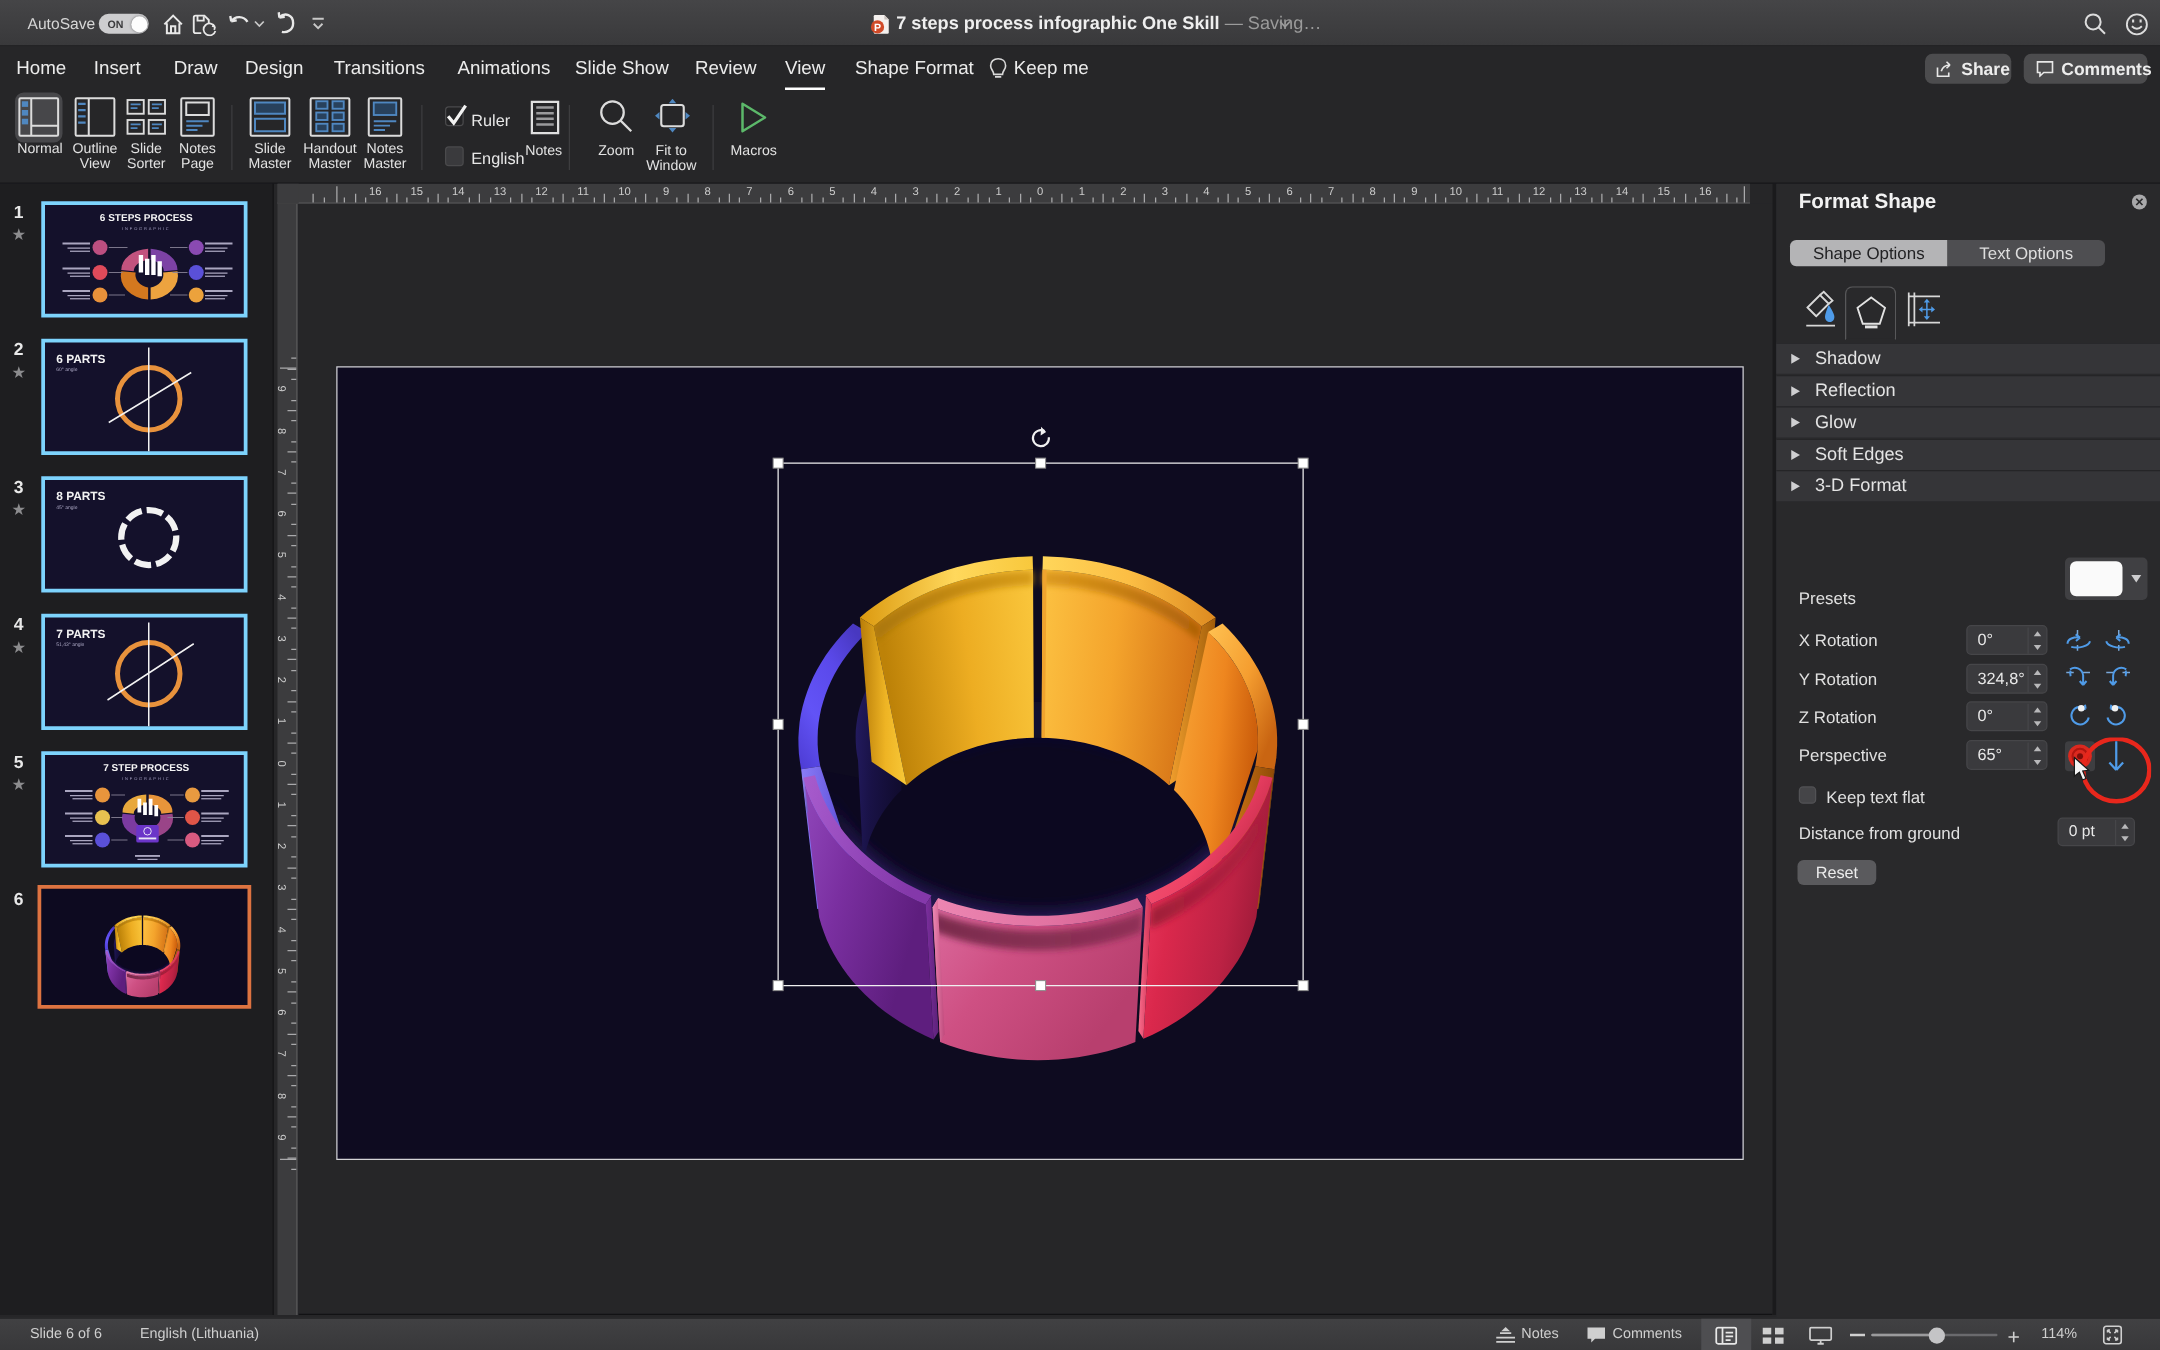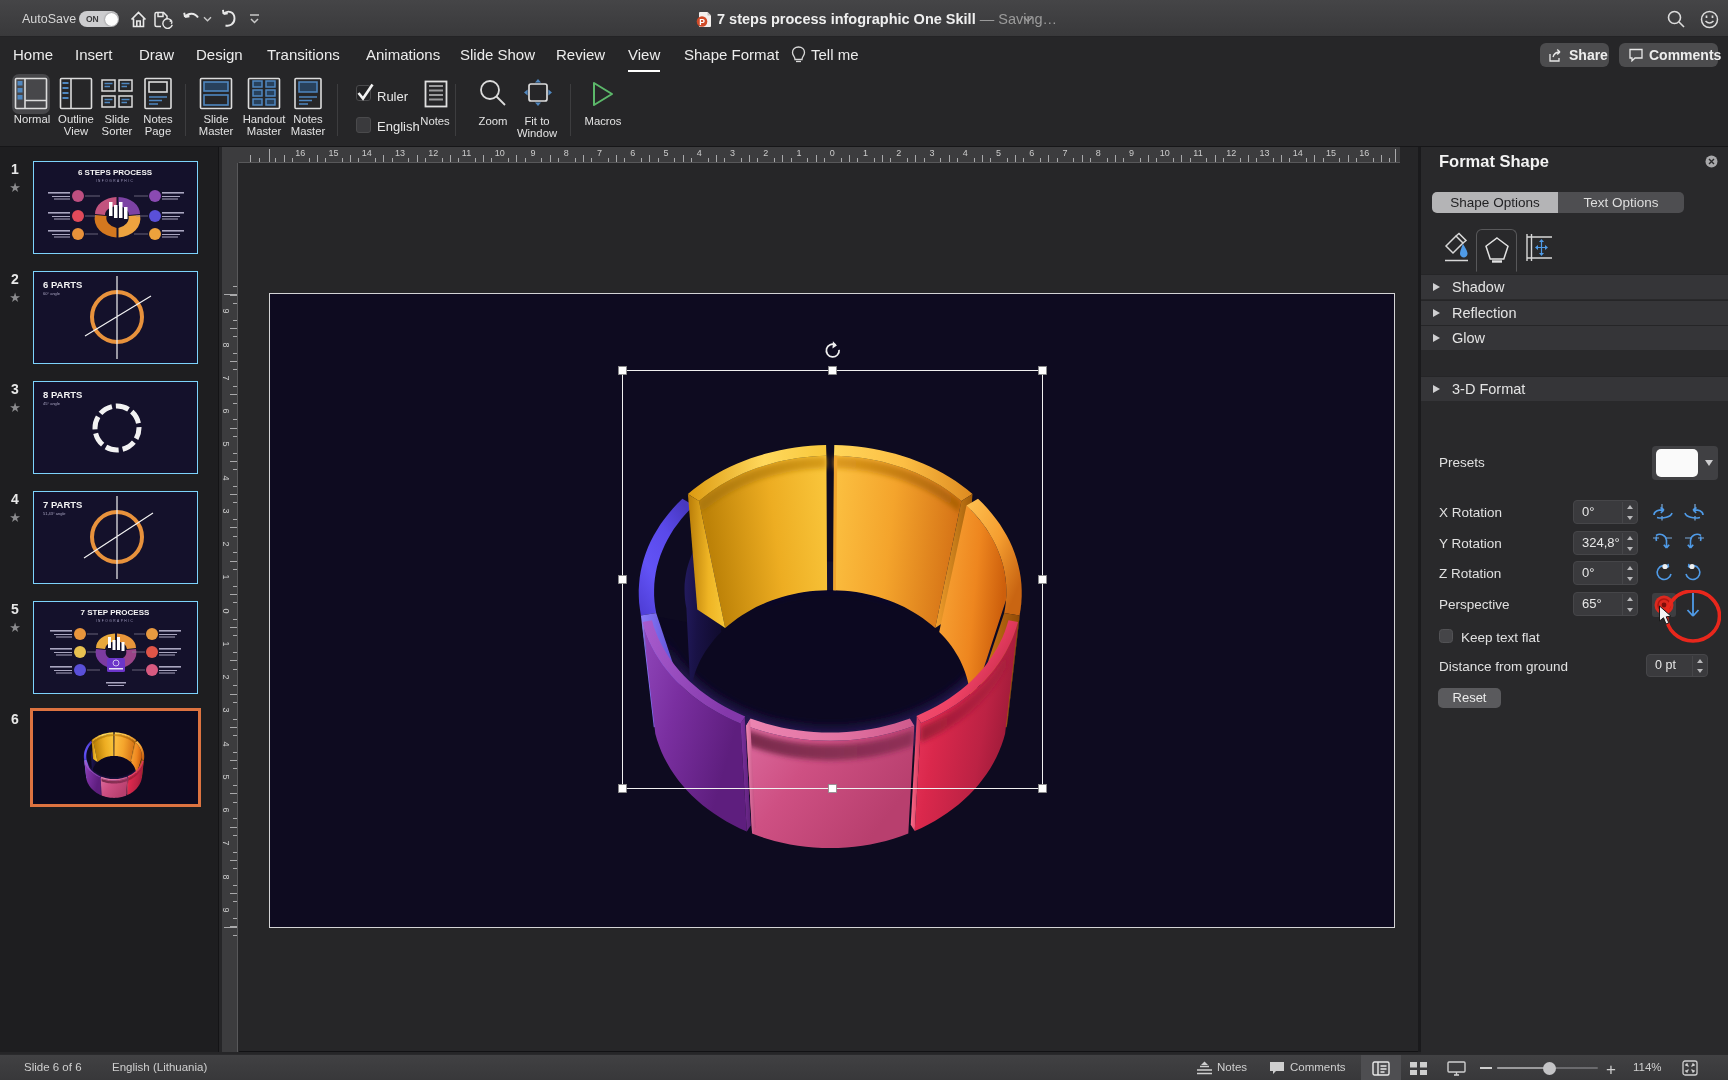--- a/index.html
+++ b/index.html
@@ -36,21 +36,21 @@
   border:1px solid #d4d4d6; }
 #paneldiv { position:absolute; left:1418px; top:147px; width:3px; height:905px; background:#1a1a1c; }
 #panel { position:absolute; left:1421px; top:147px; width:307px; height:907px; background:#29292b; }
 
 
 #statusbar { position:absolute; left:0; top:1054px; width:1728px; height:26px;
   background:linear-gradient(#414143,#38383a); border-top:1px solid #2a2a2c; color:#cfcfcf; font-size:11.5px; }
 
 
 .thumb { position:absolute; left:33px; width:165px; height:93px; background:#14112b;
-  border:1px solid #7dd3fc; }
+  border:3px solid #7dd3fc; }
 .tnum { position:absolute; left:8px; width:14px; text-align:center; font-size:14px; font-weight:700; color:#e8e8e8; }
 .tstar { position:absolute; left:7px; width:16px; text-align:center; font-size:13px; color:#8c8c8e; }
 
 
 .prow { position:absolute; left:0; width:307px; height:25px; background:#353538;
   border-top:1px solid #252527; color:#e4e4e4; font-size:14.5px; line-height:25px; }
 .prow .tri { position:absolute; left:12px; top:8px; width:0; height:0; }
 .plabel { position:absolute; color:#e0e0e0; font-size:13.5px; }
 .pinput { position:absolute; height:24px; background:#3a3a3d; border:1px solid #464649; border-radius:4px;
   color:#e8e8e8; font-size:13px; line-height:22px; padding-left:8px; }
@@ -118,21 +118,21 @@
   <div class="menuitem" style="left:267px;">Transitions</div>
   <div class="menuitem" style="left:366px;">Animations</div>
   <div class="menuitem" style="left:460px;">Slide Show</div>
   <div class="menuitem" style="left:556px;">Review</div>
   <div class="menuitem" style="left:628px;padding-bottom:7px;border-bottom:2px solid #ffffff;">View</div>
   <div class="menuitem" style="left:684px;">Shape Format</div>
   <svg class="abs" style="left:791px;top:9px" width="15" height="17" viewBox="0 0 15 17" fill="none" stroke="#d8d8d8" stroke-width="1.3">
     <path d="M4 13.5 C4 10.5 1.5 9.8 1.5 6.5 C1.5 3.2 4 1 7.5 1 C11 1 13.5 3.2 13.5 6.5 C13.5 9.8 11 10.5 11 13.5 Z"></path>
     <path d="M5 15.5 H10"></path>
   </svg>
-  <div class="menuitem" style="left:811px;">Tell me</div>
+  <div class="menuitem" style="left:811px;">Keep me</div>
   <div class="abs" style="left:1540px;top:6px;width:69px;height:24px;background:#4c4c4e;border-radius:6px;">
     <svg class="abs" style="left:8px;top:4.5px" width="16" height="15" viewBox="0 0 16 15" fill="none" stroke="#e8e8e8" stroke-width="1.3">
       <path d="M2 6 V13 H11 V10"></path>
       <path d="M5 9 C6 5.5 8.5 4 12 4 M12 4 L9.2 1.4 M12 4 L9.2 6.6"></path>
     </svg>
     <div class="abs" style="left:29px;top:4px;font-size:14px;font-weight:700;color:#ededed;">Share</div>
   </div>
   <div class="abs" style="left:1619px;top:6px;width:99px;height:24px;background:#4c4c4e;border-radius:6px;">
     <svg class="abs" style="left:9px;top:5px" width="16" height="14" viewBox="0 0 16 14" fill="none" stroke="#e8e8e8" stroke-width="1.3">
       <path d="M2 1.5 H14 V10 H7 L4 12.8 V10 H2 Z"></path>
@@ -893,26 +893,30 @@
     <span style="margin-left:31px;">Shadow</span>
   </div>
   <div class="prow" style="top:152.5px;">
     <div class="tri" style="border-left:7px solid #cfcfd1;border-top:4.5px solid transparent;border-bottom:4.5px solid transparent;"></div>
     <span style="margin-left:31px;">Reflection</span>
   </div>
   <div class="prow" style="top:178px;">
     <div class="tri" style="border-left:7px solid #cfcfd1;border-top:4.5px solid transparent;border-bottom:4.5px solid transparent;"></div>
     <span style="margin-left:31px;">Glow</span>
   </div>
+  <div class="prow" style="top:203.5px;">
+    <div class="tri" style="border-left:7px solid #cfcfd1;border-top:4.5px solid transparent;border-bottom:4.5px solid transparent;"></div>
+    <span style="margin-left:31px;">Soft Edges</span>
+  </div>
   <div class="prow" style="top:229px;">
     <div class="tri" style="border-left:7px solid #cfcfd1;border-top:4.5px solid transparent;border-bottom:4.5px solid transparent;"></div>
     <span style="margin-left:31px;">3-D Format</span>
   </div>
 
-  <div class="plabel" style="left:18px;top:308px;">Presets</div>
+  <div class="plabel" style="left:18px;top:324px;">Presets</div>
   <div class="abs" style="left:231px;top:299px;width:66px;height:34px;background:#404043;border-radius:4px;">
     <div class="abs" style="left:4px;top:3px;width:42px;height:28px;background:#fafafa;border-radius:5px;"></div>
     <div class="abs" style="right:5px;top:14px;border-left:4.5px solid transparent;border-right:4.5px solid transparent;border-top:6px solid #cdcdcf;"></div>
   </div>
 
   <div class="plabel" style="left:18px;top:358px;">X Rotation</div>
   <div class="pinput" style="left:152px;top:353px;width:65px;">0°<div class="spin"></div></div>
   <svg class="abs" style="left:230px;top:355px" width="24" height="20" viewBox="0 0 24 20" fill="none" stroke="#4f9be8" stroke-width="1.6">
     <path d="M11 2 V7 M11 14 V18.5" stroke="#7aa8d8" stroke-width="1.2"></path>
     <path d="M3 13 C3 9 8 7.5 13 8 M13 8 L9.5 5.5 M13 8 L9.8 10.8"></path>

